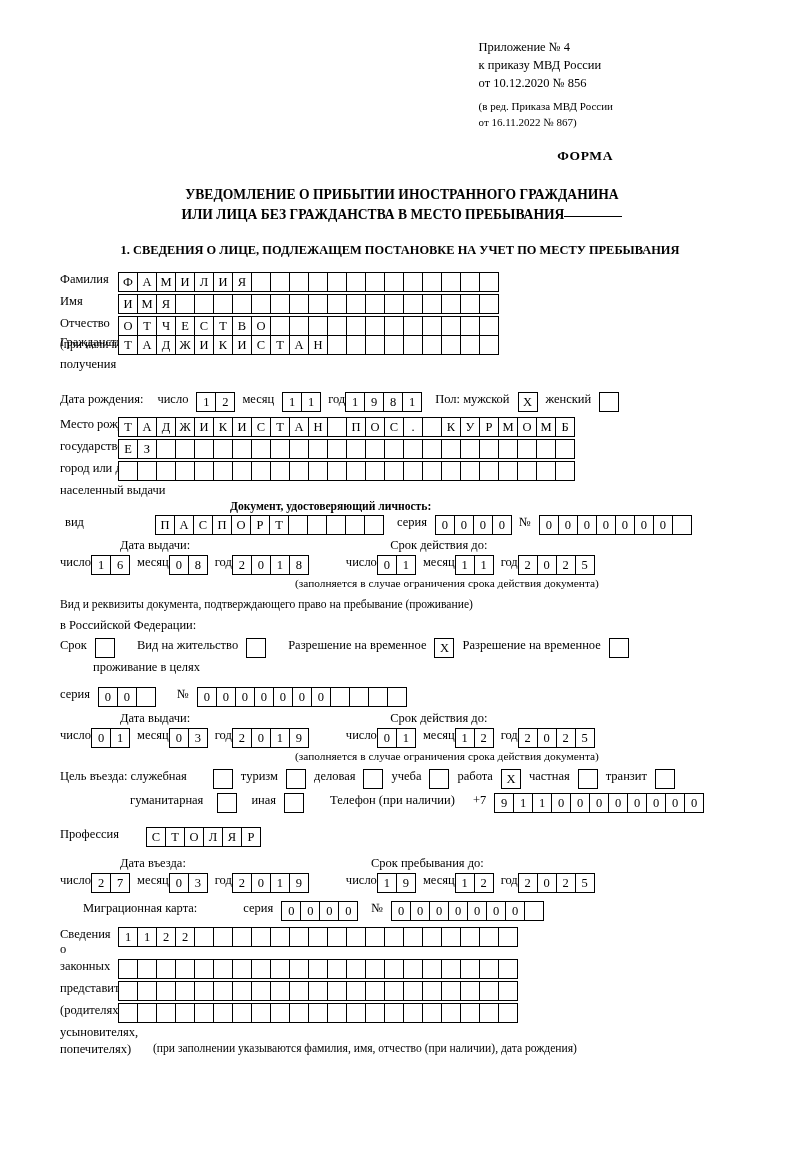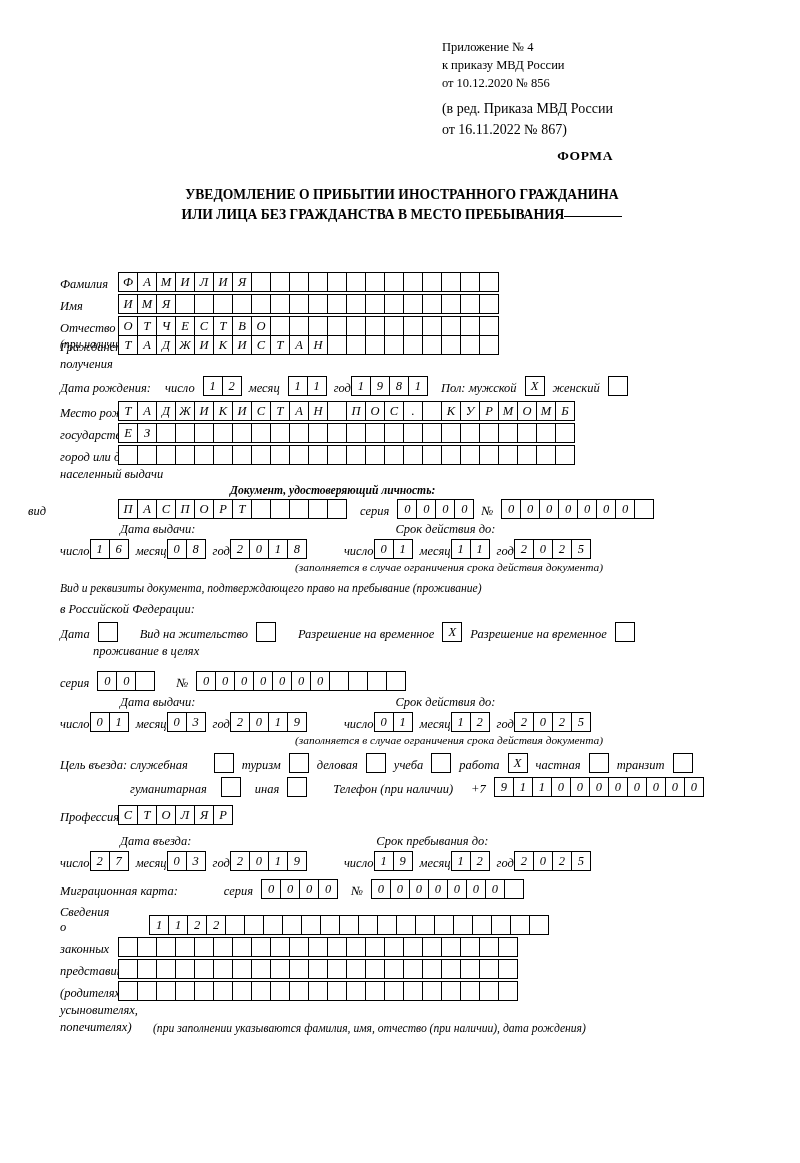--- a/index.html
+++ b/index.html
@@ -12,42 +12,42 @@
     color: #000;
     position: relative;
   }
   .page { position: relative; width: 668px; height: 1163px; padding: 0; }
 
   
   .hdr {
     position: absolute; top: 38px; right: 55px;
     text-align: left; font-size: 12.5px; line-height: 1.45;
   }
-  .hdr .sub { font-size: 14px; }
+  .hdr .sub { font-size: 11px; }
   .hdr .gap { height: 7px; }
   .forma {
     position: absolute; top: 148px; right: 55px;
     font-weight: bold; font-size: 13.5px; letter-spacing: .6px;
   }
 
   
   .title {
     position: absolute; top: 185px; left: 2px; width: 800px;
     text-align: center; font-weight: bold; font-size: 13.6px; line-height: 1.5;
   }
   .title .l2 { white-space: nowrap; }
   .title .ul { display: inline-block; width: 58px; border-bottom: 1.2px solid #000; vertical-align: 2px; }
   .section1 {
     position: absolute; top: 243px; left: 0; width: 800px;
     text-align: center; font-weight: bold; font-size: 12.4px;
   }
 
   
   .form { position: absolute; top: 272px; left: 0; width: 800px; font-size: 12.5px; }
-  .row { display: flex; align-items: flex-end; margin-bottom: 2px; font-style: italic; }
+  .row { display: flex; align-items: flex-start; margin-bottom: 2px; }
   .boxes { display: flex; }
   .bx {
     width: 20px; height: 20px; border: 1px solid #000;
     display: flex; align-items: center; justify-content: center;
     font-size: 12.5px; font-family: "Liberation Serif", serif;
     margin-right: -1px; background: #fff; line-height: 1;
   }
   .bold { font-weight: bold; }
   .small { font-size: 11.6px; }
 
@@ -72,20 +72,21 @@
     <div class="gap"></div>
     <div class="sub">(в ред. Приказа МВД России</div>
     <div class="sub">от 16.11.2022 № 867)</div>
   </div>
   <div class="forma">ФОРМА</div>
 
   <div class="title">
     <div>УВЕДОМЛЕНИЕ О ПРИБЫТИИ ИНОСТРАННОГО ГРАЖДАНИНА</div>
     <div class="l2"><span>ИЛИ ЛИЦА БЕЗ ГРАЖДАНСТВА В МЕСТО ПРЕБЫВАНИЯ</span><span class="ul"></span></div>
   </div>
+  <div class="section1">1. СВЕДЕНИЯ О ЛИЦЕ, ПОДЛЕЖАЩЕМ ПОСТАНОВКЕ НА УЧЕТ ПО МЕСТУ ПРЕБЫВАНИЯ</div>
 
   <div class="form">
 
     <div class="row">
       <div class="lbl-left">Фамилия</div>
       <div class="boxes" id="cells-surname">
           <div class="bx">Ф</div>
           <div class="bx">А</div>
           <div class="bx">М</div>
           <div class="bx">И</div>
@@ -186,21 +187,21 @@
           <div class="bx"></div>
           <div class="bx"></div>
           <div class="bx"></div>
           <div class="bx"></div>
         </div>
     </div>
     <div class="row">
       <div class="lbl-left">получения</div>
     </div>
 
-    <div class="row" style="margin-top:4px;">
+    <div class="row" style="margin-top:20px;">
       <div style="padding-left:60px; white-space:nowrap;">Дата рождения:</div>
       <div class="inline-gap-l"></div>
       <div>число</div>
       <div class="inline-gap"></div>
       <div class="boxes" id="cells-birth-day">
           <div class="bx">1</div>
           <div class="bx">2</div>
         </div>
       <div class="inline-gap"></div>
       <div>месяц</div>
@@ -315,21 +316,21 @@
         </div>
     </div>
     <div class="row">
       <div style="width:118px; padding-left:60px; white-space:nowrap;">населенный выдачи</div>
     </div>
 
     <div class="row" style="margin-top:1px; padding-left:230px;">
       <div class="bold small">Документ, удостоверяющий личность:</div>
     </div>
     <div class="row">
-      <div style="width:118px; padding-left:28px; white-space:nowrap;">вид</div>
+      <div style="width:118px; padding-left:28px; white-space:nowrap;margin-left:37px;">вид</div>
       <div class="boxes" id="cells-doctype">
           <div class="bx">П</div>
           <div class="bx">А</div>
           <div class="bx">С</div>
           <div class="bx">П</div>
           <div class="bx">О</div>
           <div class="bx">Р</div>
           <div class="bx">Т</div>
           <div class="bx"></div>
           <div class="bx"></div>
@@ -411,21 +412,21 @@
     </div>
 
     <div class="row" style="margin-top:9px;">
       <div class="small" style="padding-left:60px;">Вид и реквизиты документа, подтверждающего право на пребывание (проживание)</div>
     </div>
     <div class="row" style="margin-top:7px;">
       <div style="padding-left:60px;">в Российской Федерации:</div>
     </div>
 
     <div class="row" style="margin-top:5px;">
-      <div style="padding-left:60px;">Дата</div>
+      <div style="padding-left:60px;">Срок</div>
       <div class="inline-gap"></div>
       <div class="checkbox" id="cb-visa"></div>
       <div style="width:22px"></div>
       <div>Вид на жительство</div>
       <div class="inline-gap"></div>
       <div class="checkbox" id="cb-residence"></div>
       <div style="width:22px"></div>
       <div>Разрешение на временное</div>
       <div class="inline-gap"></div>
       <div class="checkbox" id="cb-tempres">Х</div>
@@ -564,21 +565,21 @@
           <div class="bx">0</div>
           <div class="bx">0</div>
           <div class="bx">0</div>
           <div class="bx">0</div>
           <div class="bx">0</div>
           <div class="bx">0</div>
           <div class="bx">0</div>
         </div>
     </div>
 
-    <div class="row" style="margin-top:8px;">
+    <div class="row" style="margin-top:14px;gap:28px;">
       <div style="width:118px; padding-left:60px;">Профессия</div>
       <div class="boxes" id="cells-profession">
           <div class="bx">С</div>
           <div class="bx">Т</div>
           <div class="bx">О</div>
           <div class="bx">Л</div>
           <div class="bx">Я</div>
           <div class="bx">Р</div>
         </div>
     </div>
@@ -623,21 +624,21 @@
       <div>год</div>
       <div class="boxes" id="cells-stay-year">
           <div class="bx">2</div>
           <div class="bx">0</div>
           <div class="bx">2</div>
           <div class="bx">5</div>
         </div>
     </div>
 
     <div class="row" style="margin-top:8px;">
-      <div style="padding-left:60px;">Миграционная карта:</div>
+      <div style="padding-left:83px;">Миграционная карта:</div>
       <div style="width:46px"></div>
       <div>серия</div>
       <div class="inline-gap"></div>
       <div class="boxes" id="cells-migseria">
           <div class="bx">0</div>
           <div class="bx">0</div>
           <div class="bx">0</div>
           <div class="bx">0</div>
         </div>
       <div class="inline-gap-l"></div>
@@ -648,21 +649,21 @@
           <div class="bx">0</div>
           <div class="bx">0</div>
           <div class="bx">0</div>
           <div class="bx">0</div>
           <div class="bx">0</div>
           <div class="bx">0</div>
           <div class="bx"></div>
         </div>
     </div>
 
-    <div class="row" style="margin-top:6px;gap:31px;">
+    <div class="row" style="margin-top:6px;">
       <div style="width:118px; padding-left:60px;">Сведения о</div>
       <div class="boxes" id="cells-lr1">
           <div class="bx">1</div>
           <div class="bx">1</div>
           <div class="bx">2</div>
           <div class="bx">2</div>
           <div class="bx"></div>
           <div class="bx"></div>
           <div class="bx"></div>
           <div class="bx"></div>

